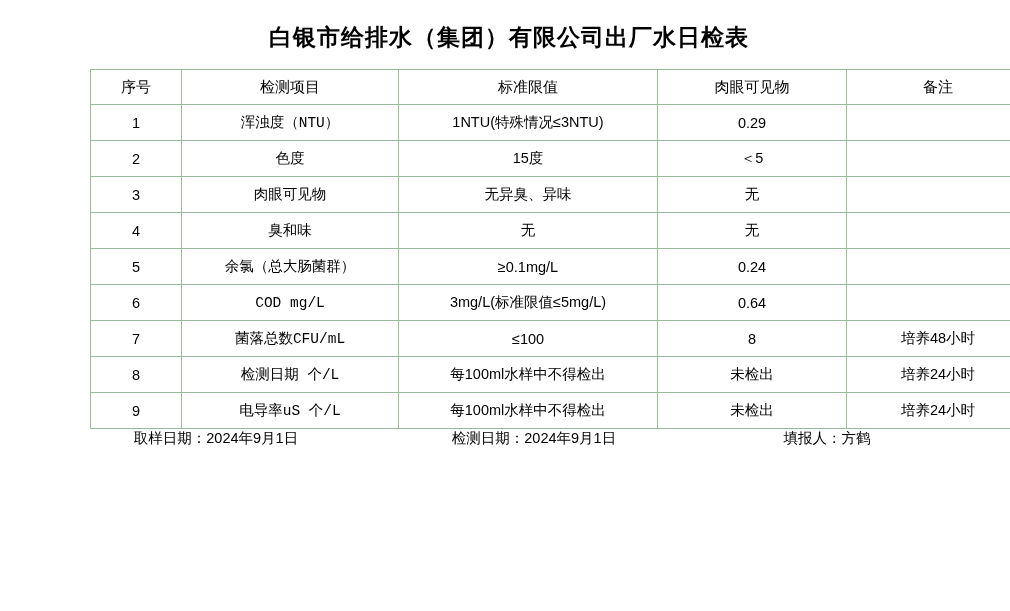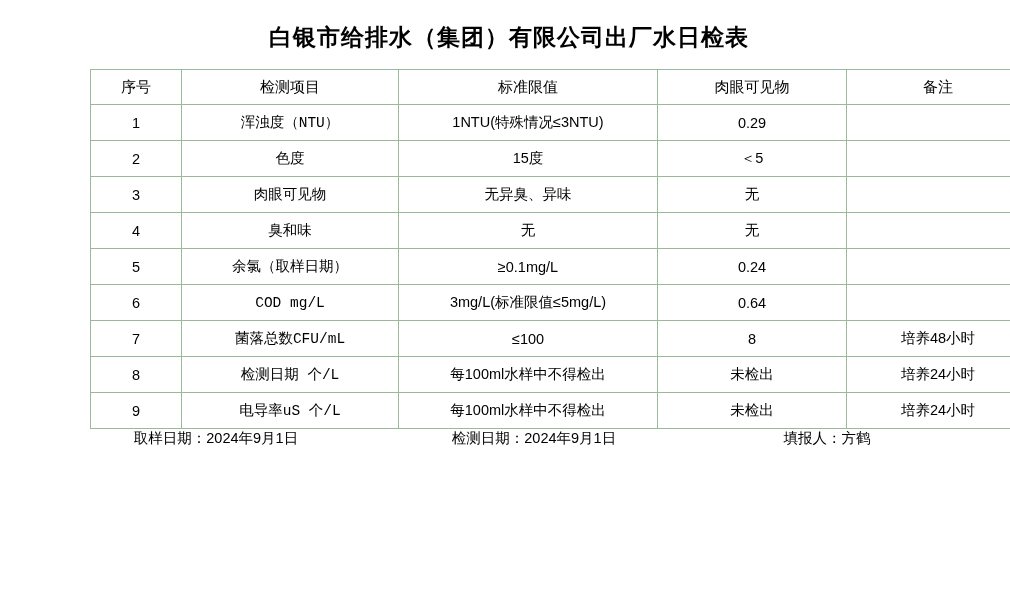--- a/index.html
+++ b/index.html
@@ -123,21 +123,21 @@
         </tr>
         <tr>
           <td>4</td>
           <td class="cell-item-spaced">臭和味</td>
           <td>无</td>
           <td>无</td>
           <td></td>
         </tr>
         <tr>
           <td>5</td>
-          <td class="cell-item-spaced">余氯（取样日期）</td>
+          <td class="cell-item-spaced">余氯（总大肠菌群）</td>
           <td>≥0.1mg/L</td>
           <td>0.24</td>
           <td></td>
         </tr>
         <tr>
           <td>6</td>
           <td class="cell-item-spaced">COD        mg/L</td>
           <td>3mg/L(标准限值≤5mg/L)</td>
           <td>0.64</td>
           <td></td>

